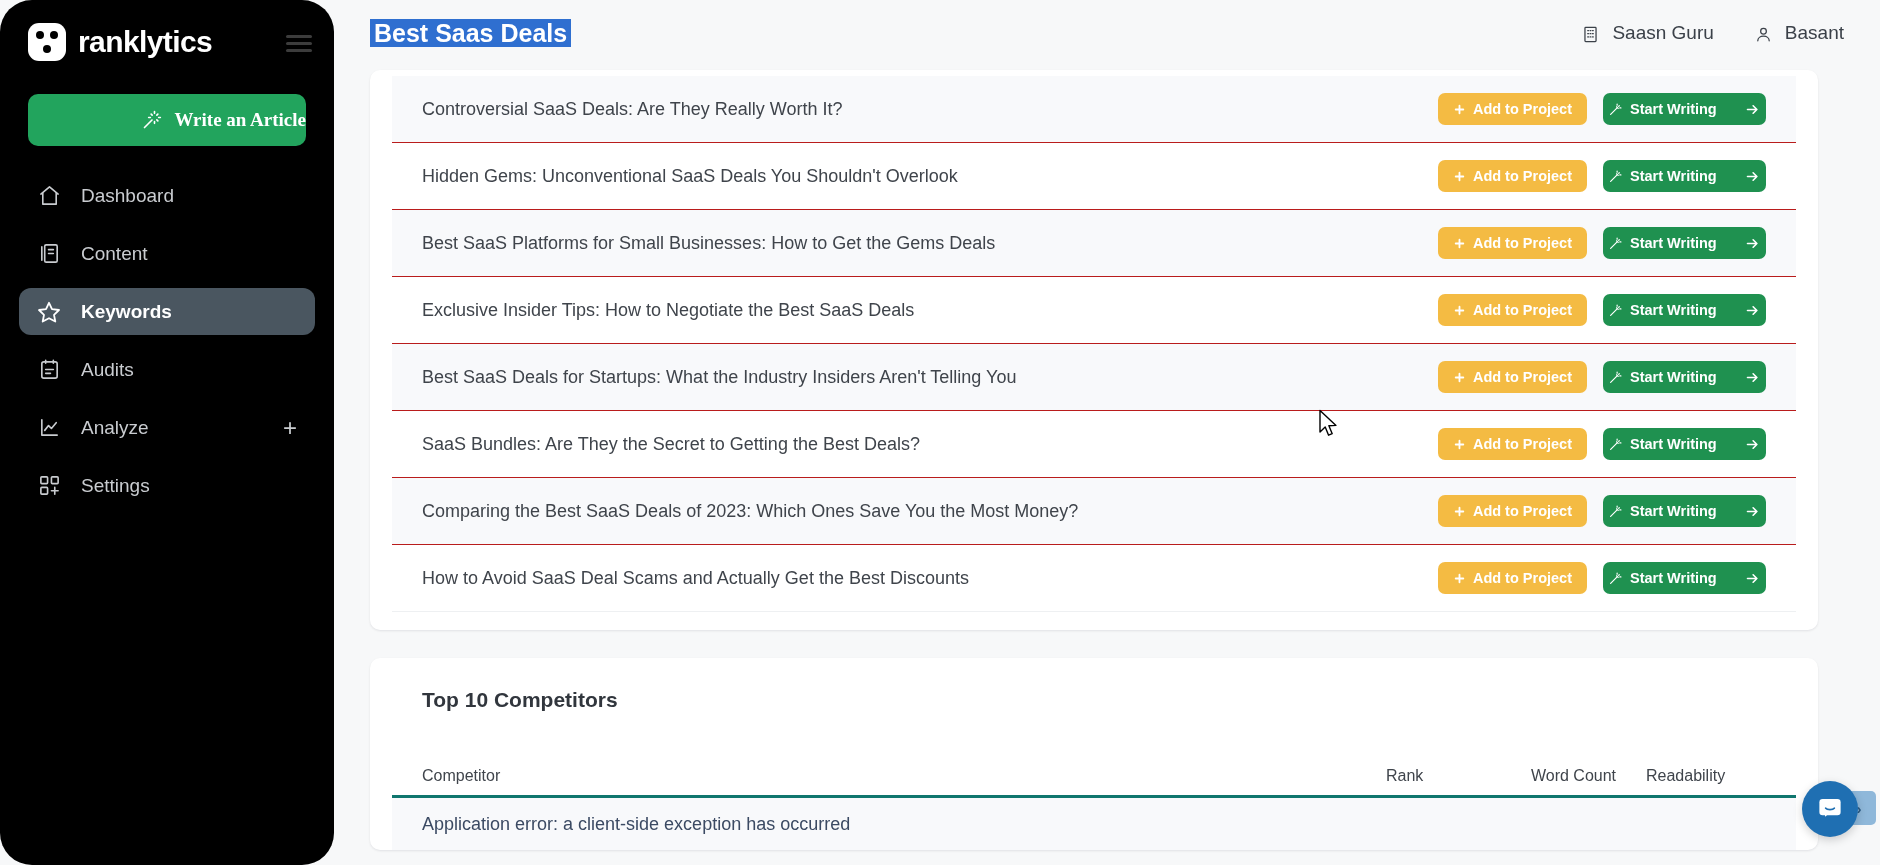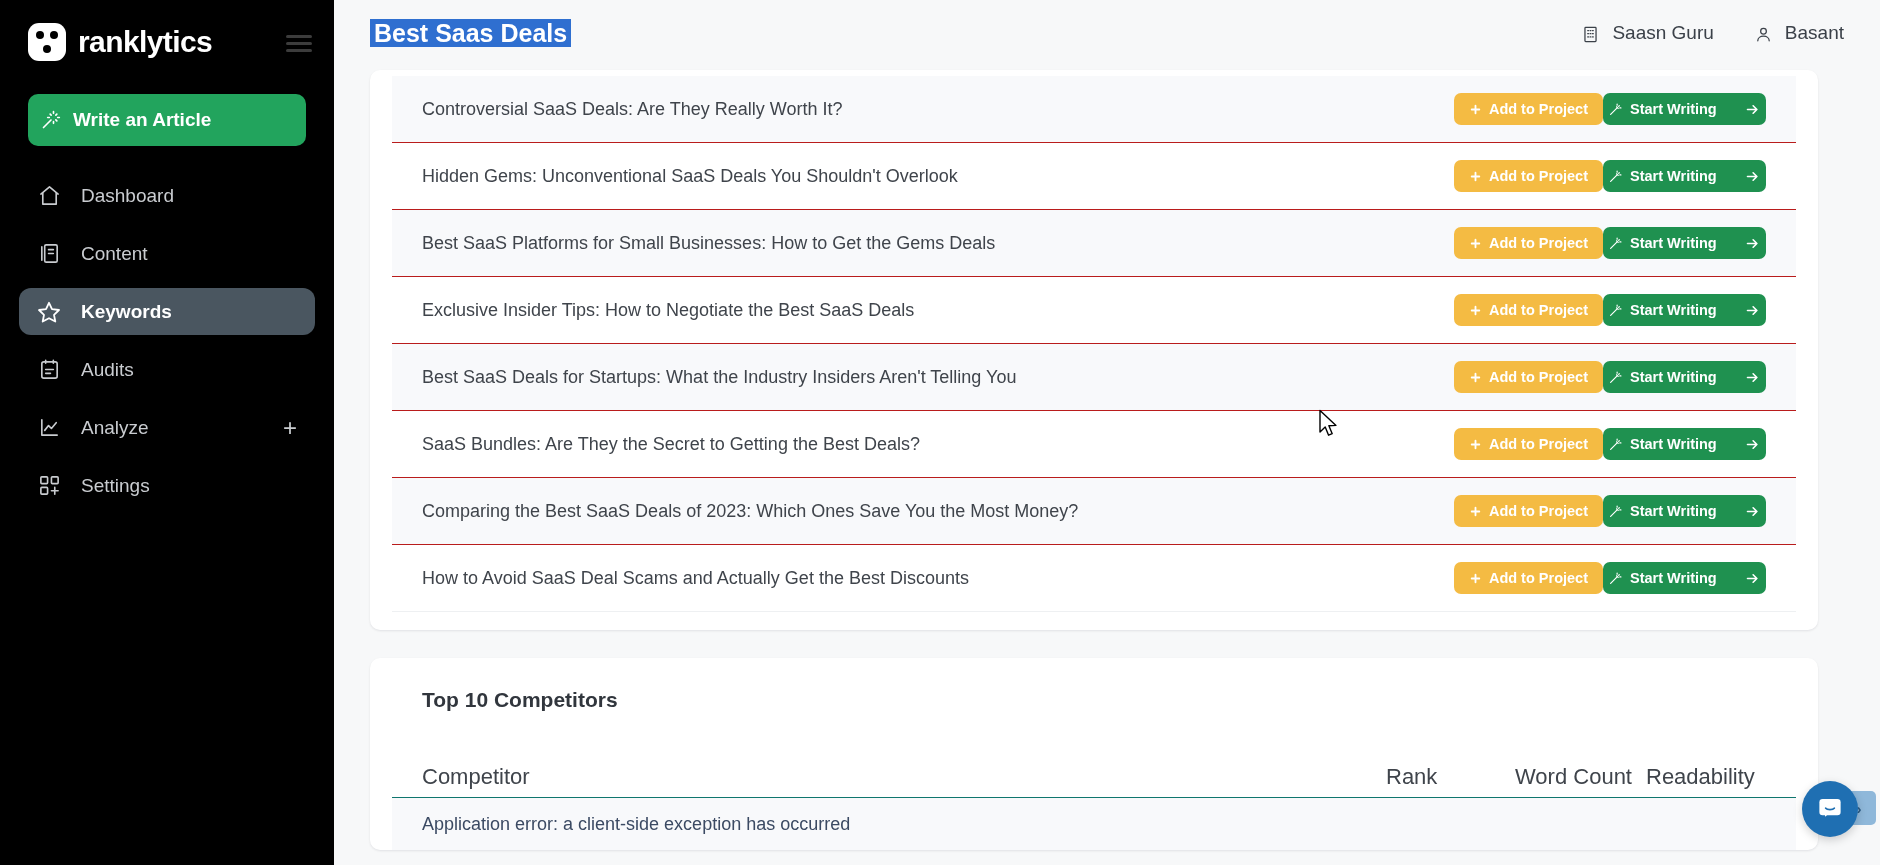--- a/index.html
+++ b/index.html
@@ -11,20 +11,21 @@
   }
   #app { position: relative; width: 1880px; height: 865px; display: flex; }
 
   
   #sidebar {
     width: 334px; height: 865px;
     background: #000000;
     flex: 0 0 334px;
     position: relative;
     overflow: hidden;
+    border-radius: 32px;
   }
   .brand-row {
     display: flex; align-items: center;
     padding: 18px 22px 0 28px;
     height: 66px;
   }
   .logo-mark {
     width: 38px; height: 38px;
     background: #ffffff;
     border-radius: 11px;
@@ -54,26 +55,25 @@
 
   .write-btn {
     margin: 28px 28px 0 28px;
     height: 52px;
     background: #22a45d;
     border: none;
     border-radius: 10px;
     color: #ffffff;
     font-size: 19px;
     font-weight: 700;
-    font-family: Liberation Sans, sans-serif;
-    display: flex; align-items: center; justify-content: flex-start;
+    font-family: Liberation Serif, serif;
+    display: flex; align-items: center; justify-content: flex-end;
     gap: 12px;
     cursor: pointer;
     width: calc(100% - 56px);
-    padding-left: 13px;
   }
   .write-btn svg { flex: 0 0 auto; }
 
   .nav { margin-top: 26px; padding: 0 19px; }
   .nav-item {
     display: flex; align-items: center;
     gap: 20px;
     height: 47px;
     padding: 0 18px;
     border-radius: 12px;
@@ -133,21 +133,21 @@
   }
   .idea-row.alt { background: #f8f9fb; }
   .idea-row:last-child { border-bottom: 1px solid #eef0f2; }
   .idea-title {
     font-size: 18px;
     color: #3f444b;
     white-space: nowrap;
     overflow: hidden;
     text-overflow: ellipsis;
   }
-  .idea-actions { margin-left: auto; display: flex; align-items: center; }
+  .idea-actions { margin-left: auto; display: flex; align-items: center; gap: 16px; }
 
   .btn-add {
     background: #f4bb43;
     color: #ffffff;
     border: none;
     border-radius: 7px;
     height: 32px;
     padding: 0 15px;
     font-size: 14.5px;
     font-weight: 700;
@@ -180,22 +180,22 @@
     font-weight: 700;
     color: #31363d;
     padding: 0 30px 0 30px;
     margin: 0 0 44px 22px;
   }
   .comp-head {
     display: flex; align-items: center;
     padding: 0 30px;
     margin: 0 22px;
     height: 42px;
-    border-bottom: 1px solid #0f766e;
-    font-size: 22px;
+    border-bottom: 3px solid #0f766e;
+    font-size: 16px;
     color: #3f444b;
   }
   .comp-head .c-name { flex: 1 1 auto; }
   .comp-head .c-rank { width: 115px; text-align: left; }
   .comp-head .c-wc { width: 145px; text-align: center; }
   .comp-head .c-read { width: 120px; text-align: left; }
   .comp-row {
     display: flex; align-items: center;
     padding: 0 30px;
     margin: 0 22px;

